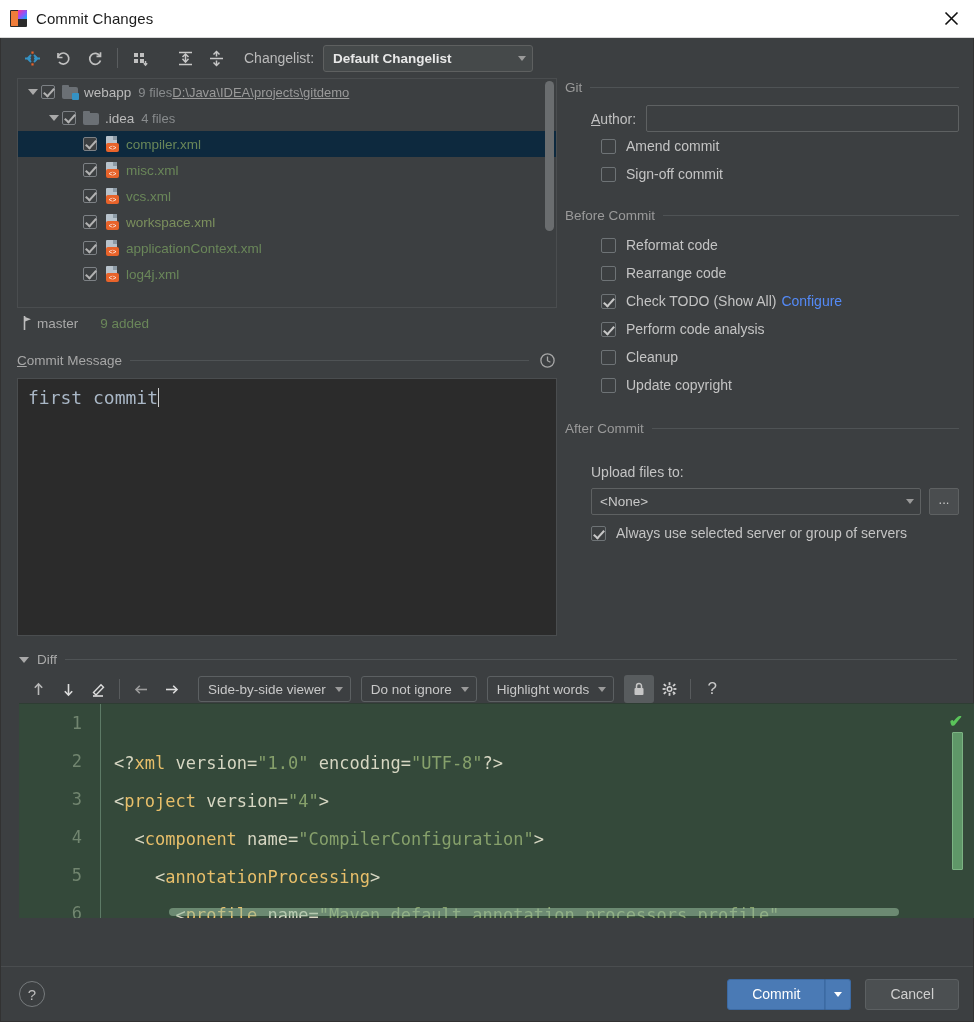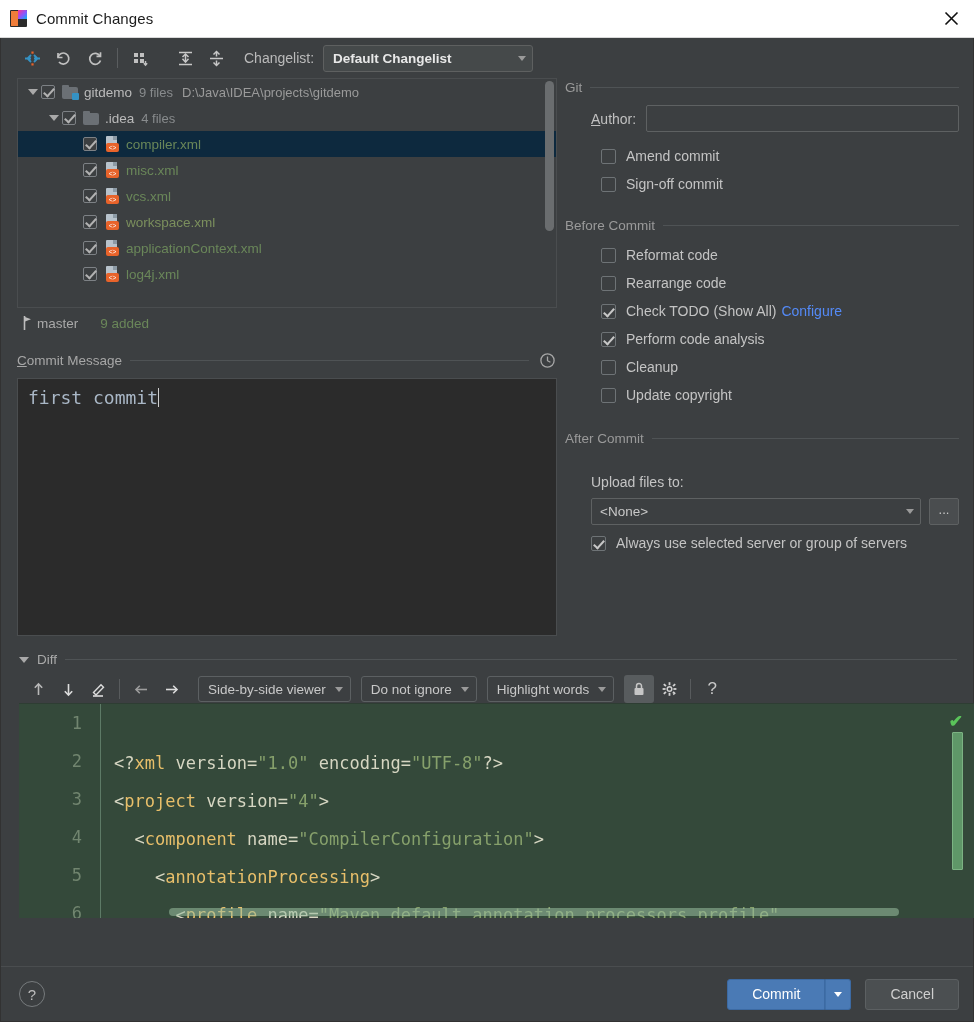--- a/index.html
+++ b/index.html
@@ -160,21 +160,21 @@
   .ico-xml .tag {
     position: absolute; left: 2px; bottom: 0;
     width: 13px; height: 9px; background: #e8632a; border-radius: 2px;
     color: #fff; font-size: 6.5px; line-height: 9px; text-align: center;
     font-family: "Liberation Sans", sans-serif;
   }
   .t-name { color: #bbbbbb; }
   .t-name.xml { color: #6a8759; }
   .t-name.xml.mod { color: #7b8f5d; }
   .t-count { color: #888b8d; margin-left: 7px; font-size: 13px; }
-  .t-path { color: #9a9a9a; margin-left: 9px; font-size: 13px; }
+  .t-path { color: #9a9a9a; font-size: 13px; text-decoration: underline; }
   .tree-scroll {
     position: absolute; right: 2px; top: 2px;
     width: 9px; height: 150px; background: #6a6d6f; border-radius: 5px;
     cursor: pointer;
   }
 
   
   .branch-line {
     display: flex; align-items: center; height: 26px;
     margin-top: 2px; font-size: 13.5px; padding-left: 2px;
@@ -443,21 +443,21 @@
       <div class="tree-wrap">
         <div id="tree-rows">
             <div class="tree-row" style="padding-left: 6px;">
               <span class="tw-arrow">
                 <span class="tri"></span>
               </span>
               <span class="cbx dim on"></span>
               <span class="ico-folder vcs">
                 <span class="badge"></span>
               </span>
-              <span class="t-name ">gitdemo</span>
+              <span class="t-name ">webapp</span>
               <span class="t-count">9 files</span>
               <span class="t-path">D:\Java\IDEA\projects\gitdemo</span>
             </div>
             <div class="tree-row" style="padding-left: 27px;">
               <span class="tw-arrow">
                 <span class="tri"></span>
               </span>
               <span class="cbx dim on"></span>
               <span class="ico-folder"></span>
               <span class="t-name ">.idea</span>
@@ -560,21 +560,21 @@
       <div class="sect sect-git">
         <span>Git</span>
         <span class="rule"></span>
       </div>
 
       <div class="frow" style="padding-left:26px;">
         <span class="flabel"><u>A</u>uthor:</span>
         <input class="ftext" type="text" value="" style="">
       </div>
 
-      <div style="margin-top:10px;" id="git-checks">
+      <div style="margin-top:0;" id="git-checks">
           <div class="chkrow">
             <span class="cbx2"></span>
             <span class="ctext">Amend commit</span>
           </div>
           <div class="chkrow">
             <span class="cbx2"></span>
             <span class="ctext">Sign-off commit</span>
           </div>
         </div>
 

